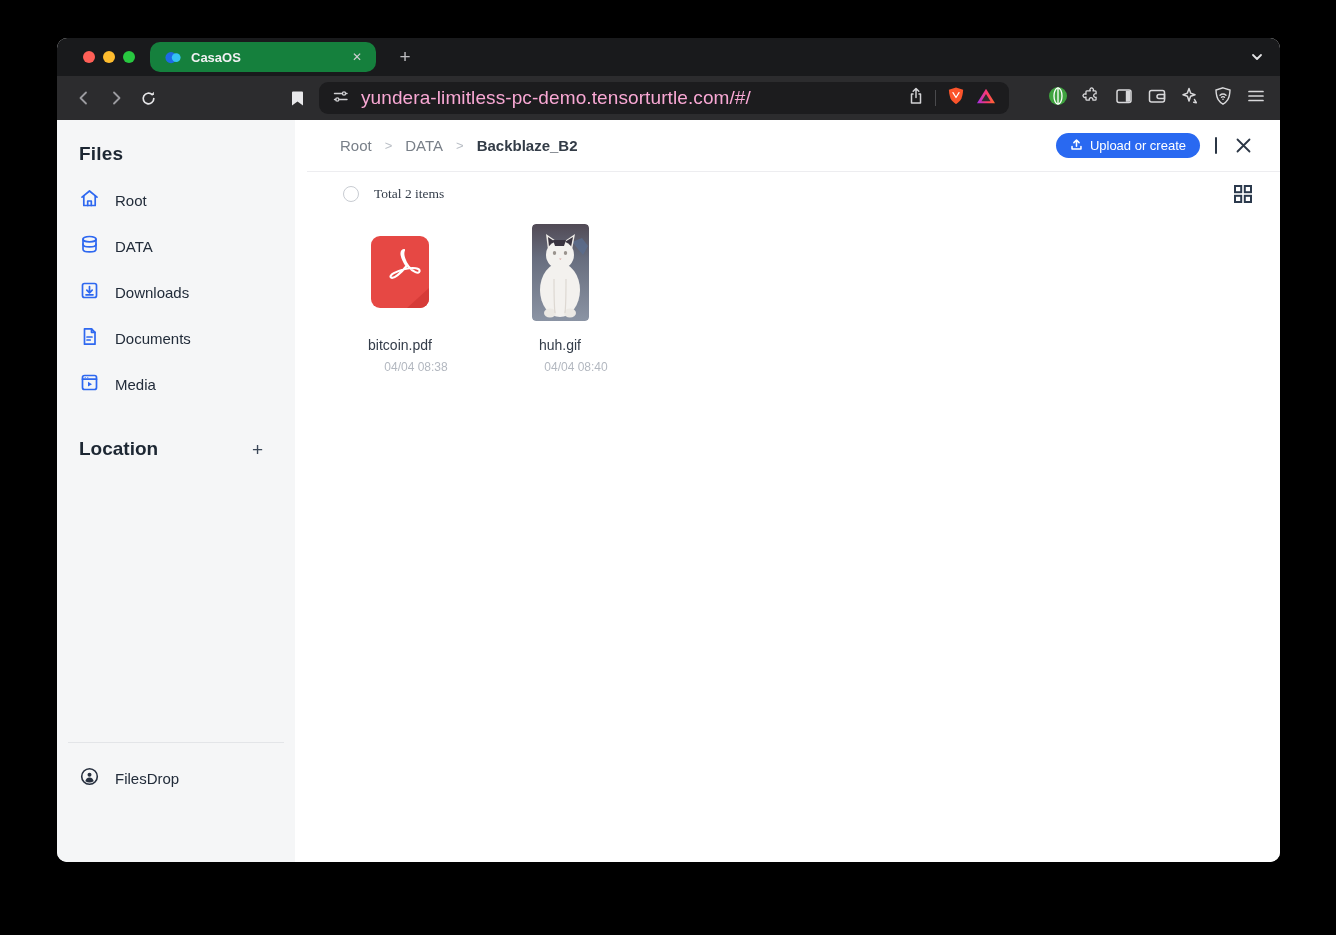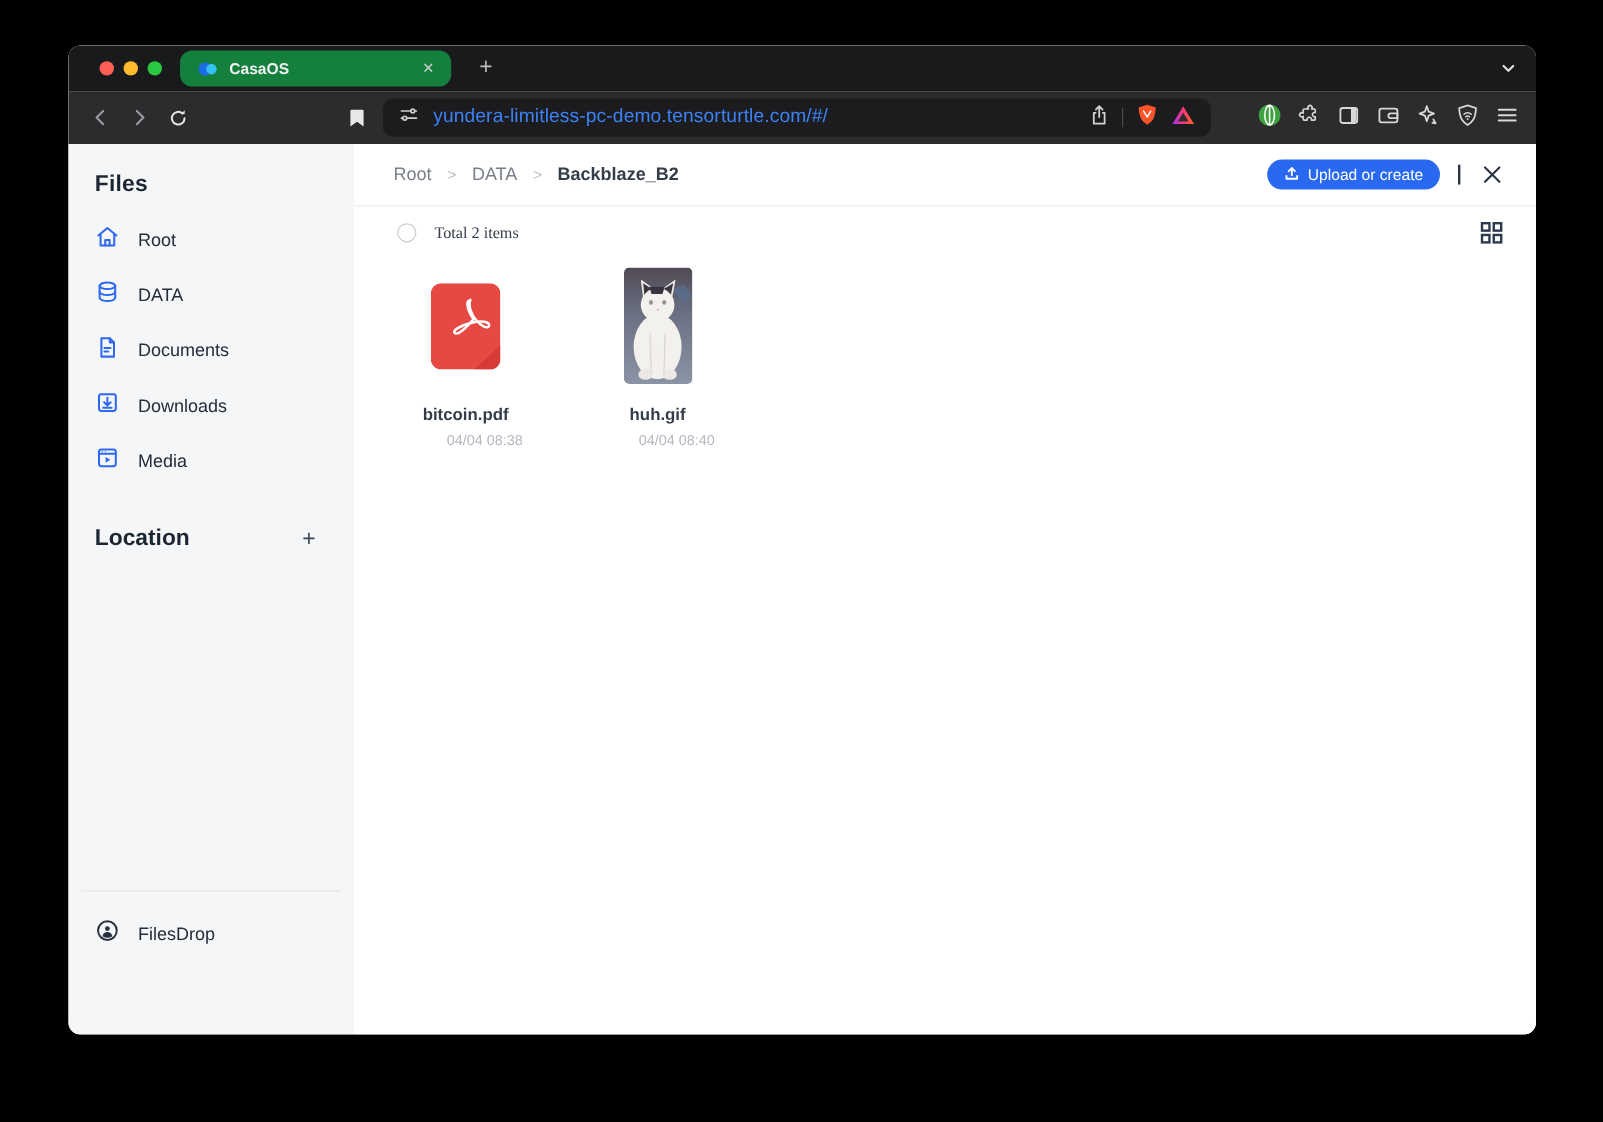--- a/index.html
+++ b/index.html
@@ -16,27 +16,27 @@
   .tab-title { color:#f1f1f3; font-size:13px; font-weight:700; flex:1; }
   .tab-close { color:#cfcfd2; font-size:12px; cursor:default; padding:2px 4px; }
   .newtab { position:absolute; left:336px; top:7px; width:24px; height:24px; color:#bdbdc0; font-size:19px; line-height:24px; text-align:center; }
   .tab-chevron { position:absolute; right:16px; top:12px; }
 
   
   .toolbar { height:44px; background:#2c2c2e; display:flex; align-items:center; padding:0 14px; }
   .navbtn { width:26px; height:26px; display:flex; align-items:center; justify-content:center; margin-right:6px; }
   .bookmark-btn { margin-left:118px; margin-right:10px; width:24px; display:flex; justify-content:center; }
   .urlbar { width:690px; height:32px; background:#1c1c1e; border-radius:9px; display:flex; align-items:center; padding:0 13px; }
-  .url-text { color:#3b82f6; font-size:16px; margin-left:12px; letter-spacing:.1px; }
+  .url-text { color:#f9a8d4; font-size:19px; margin-left:12px; letter-spacing:.1px; }
   .urlbar .right-grp { margin-left:auto; display:flex; align-items:center; gap:11px; }
   .url-sep { width:1px; height:16px; background:#4a4a4d; }
   .chrome-icons { margin-left:auto; display:flex; align-items:center; gap:13px; }
 
   
-  .content { display:flex; height:742px; }
+  .content { display:flex; height:742px;gap:12px; }
   .sidebar { position:relative; width:238px; background:#f5f6f7; flex:none; padding:23px 0 0 22px; }
   .files-heading { font-size:19px; font-weight:700; color:#1d2733; letter-spacing:.2px; }
   .nav-list { margin-top:12px; }
   .nav-item { height:46px; display:flex; align-items:center; gap:15px; cursor:pointer; }
   .nav-item .lbl { font-size:15px; color:#222c3a; }
   .location-row { margin-top:25px; height:34px; display:flex; align-items:center; justify-content:space-between; padding-right:26px; }
   .location-heading { font-size:19px; font-weight:700; color:#1d2733; }
   .plus-btn { font-size:19px; color:#3c4858; line-height:1; padding:2px 6px; }
   .sidebar-bottom { position:absolute; left:11px; right:11px; bottom:0; height:120px; border-top:1px solid #e3e5e8; padding:12px 0 12px 11px; }
   .sidebar-bottom .nav-item .lbl { color:#222c3a; }
@@ -53,21 +53,21 @@
   .close-btn { width:22px; height:22px; display:flex; align-items:center; justify-content:center; cursor:pointer; }
 
   .listbar { height:44px; display:flex; align-items:center; padding:0 26px 0 36px; }
   .select-circle { width:16px; height:16px; border:1.5px solid #c8ccd2; border-radius:50%; }
   .total-label { margin-left:15px; font-size:13.5px; color:#333c49;font-family:Liberation Serif, serif; }
   .view-toggle { margin-left:auto; width:22px; height:22px; display:flex; align-items:center; justify-content:center; }
 
   .file-grid { display:flex; gap:40px; padding-left:33px; margin-top:8px; }
   .file-tile { width:120px; display:flex; flex-direction:column; align-items:center; cursor:pointer; }
   .thumb-box { height:100px; display:flex; align-items:center; justify-content:center; }
-  .file-name { margin-top:13px; font-size:14px; color:#333c49;font-weight:bold; }
+  .file-name { margin-top:13px; font-size:14px; color:#333c49; }
   .file-date { margin-top:7px; font-size:12px; color:#b3b8c0;margin-left:32px; }
 </style>
 </head>
 <body>
 
 <div class="window">
 
   <div class="tabbar">
     <div class="traffic">
       <span style="background:#ff5f57"></span>
@@ -223,35 +223,35 @@
               <ellipse cx="10.5" cy="5.2" rx="6.5" ry="2.7"></ellipse>
               <path d="M4 5.2v5c0 1.5 2.9 2.7 6.5 2.7s6.5-1.2 6.5-2.7v-5"></path>
               <path d="M4 10.2v5c0 1.5 2.9 2.7 6.5 2.7s6.5-1.2 6.5-2.7v-5"></path>
             </svg>
           </span>
           <span class="lbl">DATA</span>
         </div>
         <div class="nav-item">
           <span>
             <svg width="21" height="21" viewBox="0 0 21 21" fill="none" stroke="#2e68f0" stroke-width="1.7" stroke-linecap="round" stroke-linejoin="round">
+              <rect x="3.5" y="3.5" width="14" height="14" rx="2"></rect>
+              <path d="M10.5 6.5v6M7.8 10.2l2.7 2.7 2.7-2.7M7 14.8h7"></path>
+            </svg>
+          </span>
+          <span class="lbl">Downloads</span>
+        </div>
+        <div class="nav-item">
+          <span>
+            <svg width="21" height="21" viewBox="0 0 21 21" fill="none" stroke="#2e68f0" stroke-width="1.7" stroke-linecap="round" stroke-linejoin="round">
               <path d="M5.5 2.8h7l3.5 3.5v11.9h-10.5z"></path>
                 <path d="M12.5 2.8v3.5H16"></path>
                 <path d="M8 11h5M8 14h3.2"></path>
             </svg>
           </span>
           <span class="lbl">Documents</span>
-        </div>
-        <div class="nav-item">
-          <span>
-            <svg width="21" height="21" viewBox="0 0 21 21" fill="none" stroke="#2e68f0" stroke-width="1.7" stroke-linecap="round" stroke-linejoin="round">
-              <rect x="3.5" y="3.5" width="14" height="14" rx="2"></rect>
-              <path d="M10.5 6.5v6M7.8 10.2l2.7 2.7 2.7-2.7M7 14.8h7"></path>
-            </svg>
-          </span>
-          <span class="lbl">Downloads</span>
         </div>
         <div class="nav-item">
           <span>
             <svg width="21" height="21" viewBox="0 0 21 21" fill="none" stroke="#2e68f0" stroke-width="1.7" stroke-linecap="round" stroke-linejoin="round">
               <rect x="3.5" y="3.5" width="14" height="14" rx="2"></rect>
               <path d="M3.5 7.2h14"></path>
               <circle cx="6.2" cy="5.4" r=".5" fill="#2e68f0" stroke="none"></circle>
               <circle cx="8.8" cy="5.4" r=".5" fill="#2e68f0" stroke="none"></circle>
               <path d="M9 9.8l4 2.4-4 2.4z" fill="#2e68f0" stroke="none"></path>
             </svg>

